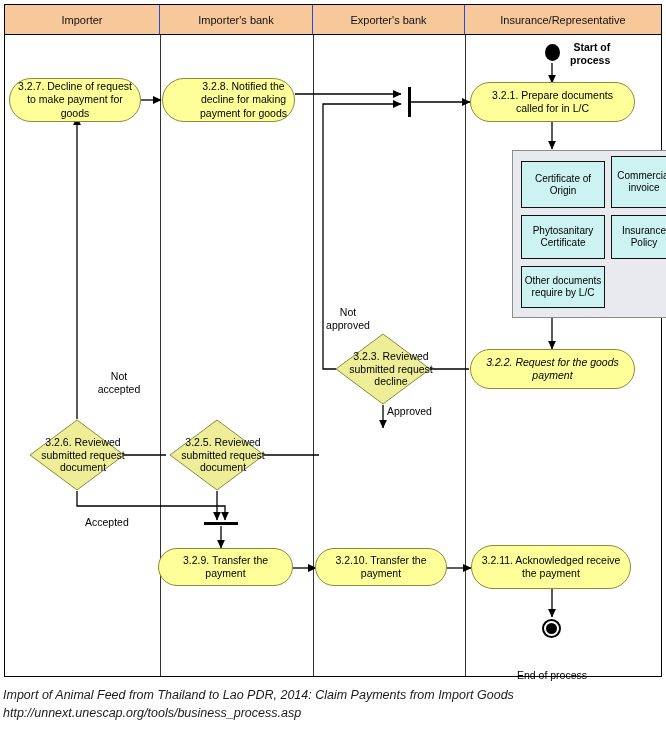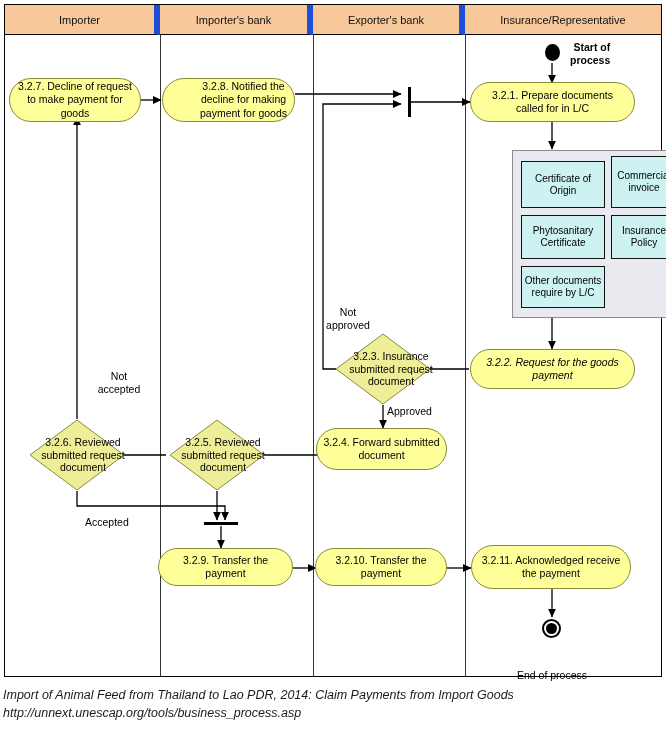--- a/index.html
+++ b/index.html
@@ -1,21 +1,21 @@
 <!DOCTYPE html>
 <html><head>
 <meta charset="utf-8">
 <style>
   html,body{margin:0;padding:0;background:#ffffff;}
   body{width:666px;height:739px;font-family:"Liberation Sans",sans-serif;}
   #root{position:relative;width:666px;height:739px;overflow:hidden;}
 
   
   #diagram{position:absolute;left:4px;top:4px;width:658px;height:673px;border:1px solid #000;box-sizing:border-box;background:#fff;}
-  .lane-header{position:absolute;top:0;height:30px;background:#f6c89a;border-right:6px solid #1d4ed8;
+  .lane-header{position:absolute;top:0;height:30px;background:#f6c89a;border-right:1px solid #1d4ed8;
     box-sizing:border-box;display:flex;align-items:center;justify-content:center;
     font-size:11px;color:#111;border-bottom:1px solid #000;}
   .lane-header.last{border-right:none;}
   .lane-sep{position:absolute;top:30px;width:1px;background:#333;}
 
   
   .node{position:absolute;box-sizing:border-box;display:flex;align-items:center;justify-content:center;
     text-align:center;font-size:10.5px;line-height:1.25;color:#000;}
   .activity{background:#ffff99;border:1px solid #8a8a3a;border-radius:22px;padding:2px 6px;}
   .diamond-wrap{position:absolute;}
@@ -123,33 +123,32 @@
     <div class="elabel" style="left:487px;top:641px;width:120px;margin-top:23px;">End of process</div>
 
     <div class="node activity" style="left:4px;top:73px;width:132px;height:44px;">3.2.7. Decline of request to make payment for goods</div>
 
     <div class="node activity" style="left:157px;top:73px;width:133px;height:44px;padding-left:36px;">3.2.8. Notified the decline for making payment for goods</div>
 
     <div class="node activity" style="left:465px;top:77px;width:165px;height:40px;">3.2.1. Prepare documents called for in L/C</div>
 
     <div class="node activity" style="left:465px;top:344px;width:165px;height:40px;font-style:italic;">3.2.2. Request for the goods payment</div>
 
-    <div class="node activity" style="left:311px;top:423px;width:131px;height:42px;">3.2.4. Forward submitted document</div>
 
     <div class="node activity" style="left:153px;top:543px;width:135px;height:38px;">3.2.9. Transfer the payment</div>
 
     <div class="node activity" style="left:310px;top:543px;width:132px;height:38px;">3.2.10. Transfer the payment</div>
 
     <div class="node activity" style="left:466px;top:540px;width:160px;height:44px;">3.2.11. Acknowledged receive the payment</div>
 
     <div class="diamond-wrap" style="left:330px;top:328px;width:96px;height:72px;">
       <svg width="96" height="72" viewBox="0 0 96 72">
           <polygon points="48,1 95,36 48,71 1,36" fill="#eeee99" stroke="#8a8a3a" stroke-width="1"></polygon>
         </svg>
-      <div class="diamond-label" style="padding:0 8px;">3.2.3. Insurance submitted request document</div>
+      <div class="diamond-label" style="padding:0 8px;">3.2.3. Reviewed submitted request decline</div>
     </div>
 
     <div class="diamond-wrap" style="left:164px;top:414px;width:96px;height:72px;">
       <svg width="96" height="72" viewBox="0 0 96 72">
           <polygon points="48,1 95,36 48,71 1,36" fill="#eeee99" stroke="#8a8a3a" stroke-width="1"></polygon>
         </svg>
       <div class="diamond-label" style="padding:0 6px;">3.2.5. Reviewed submitted request document</div>
     </div>
 
     <div class="diamond-wrap" style="left:24px;top:414px;width:96px;height:72px;">

